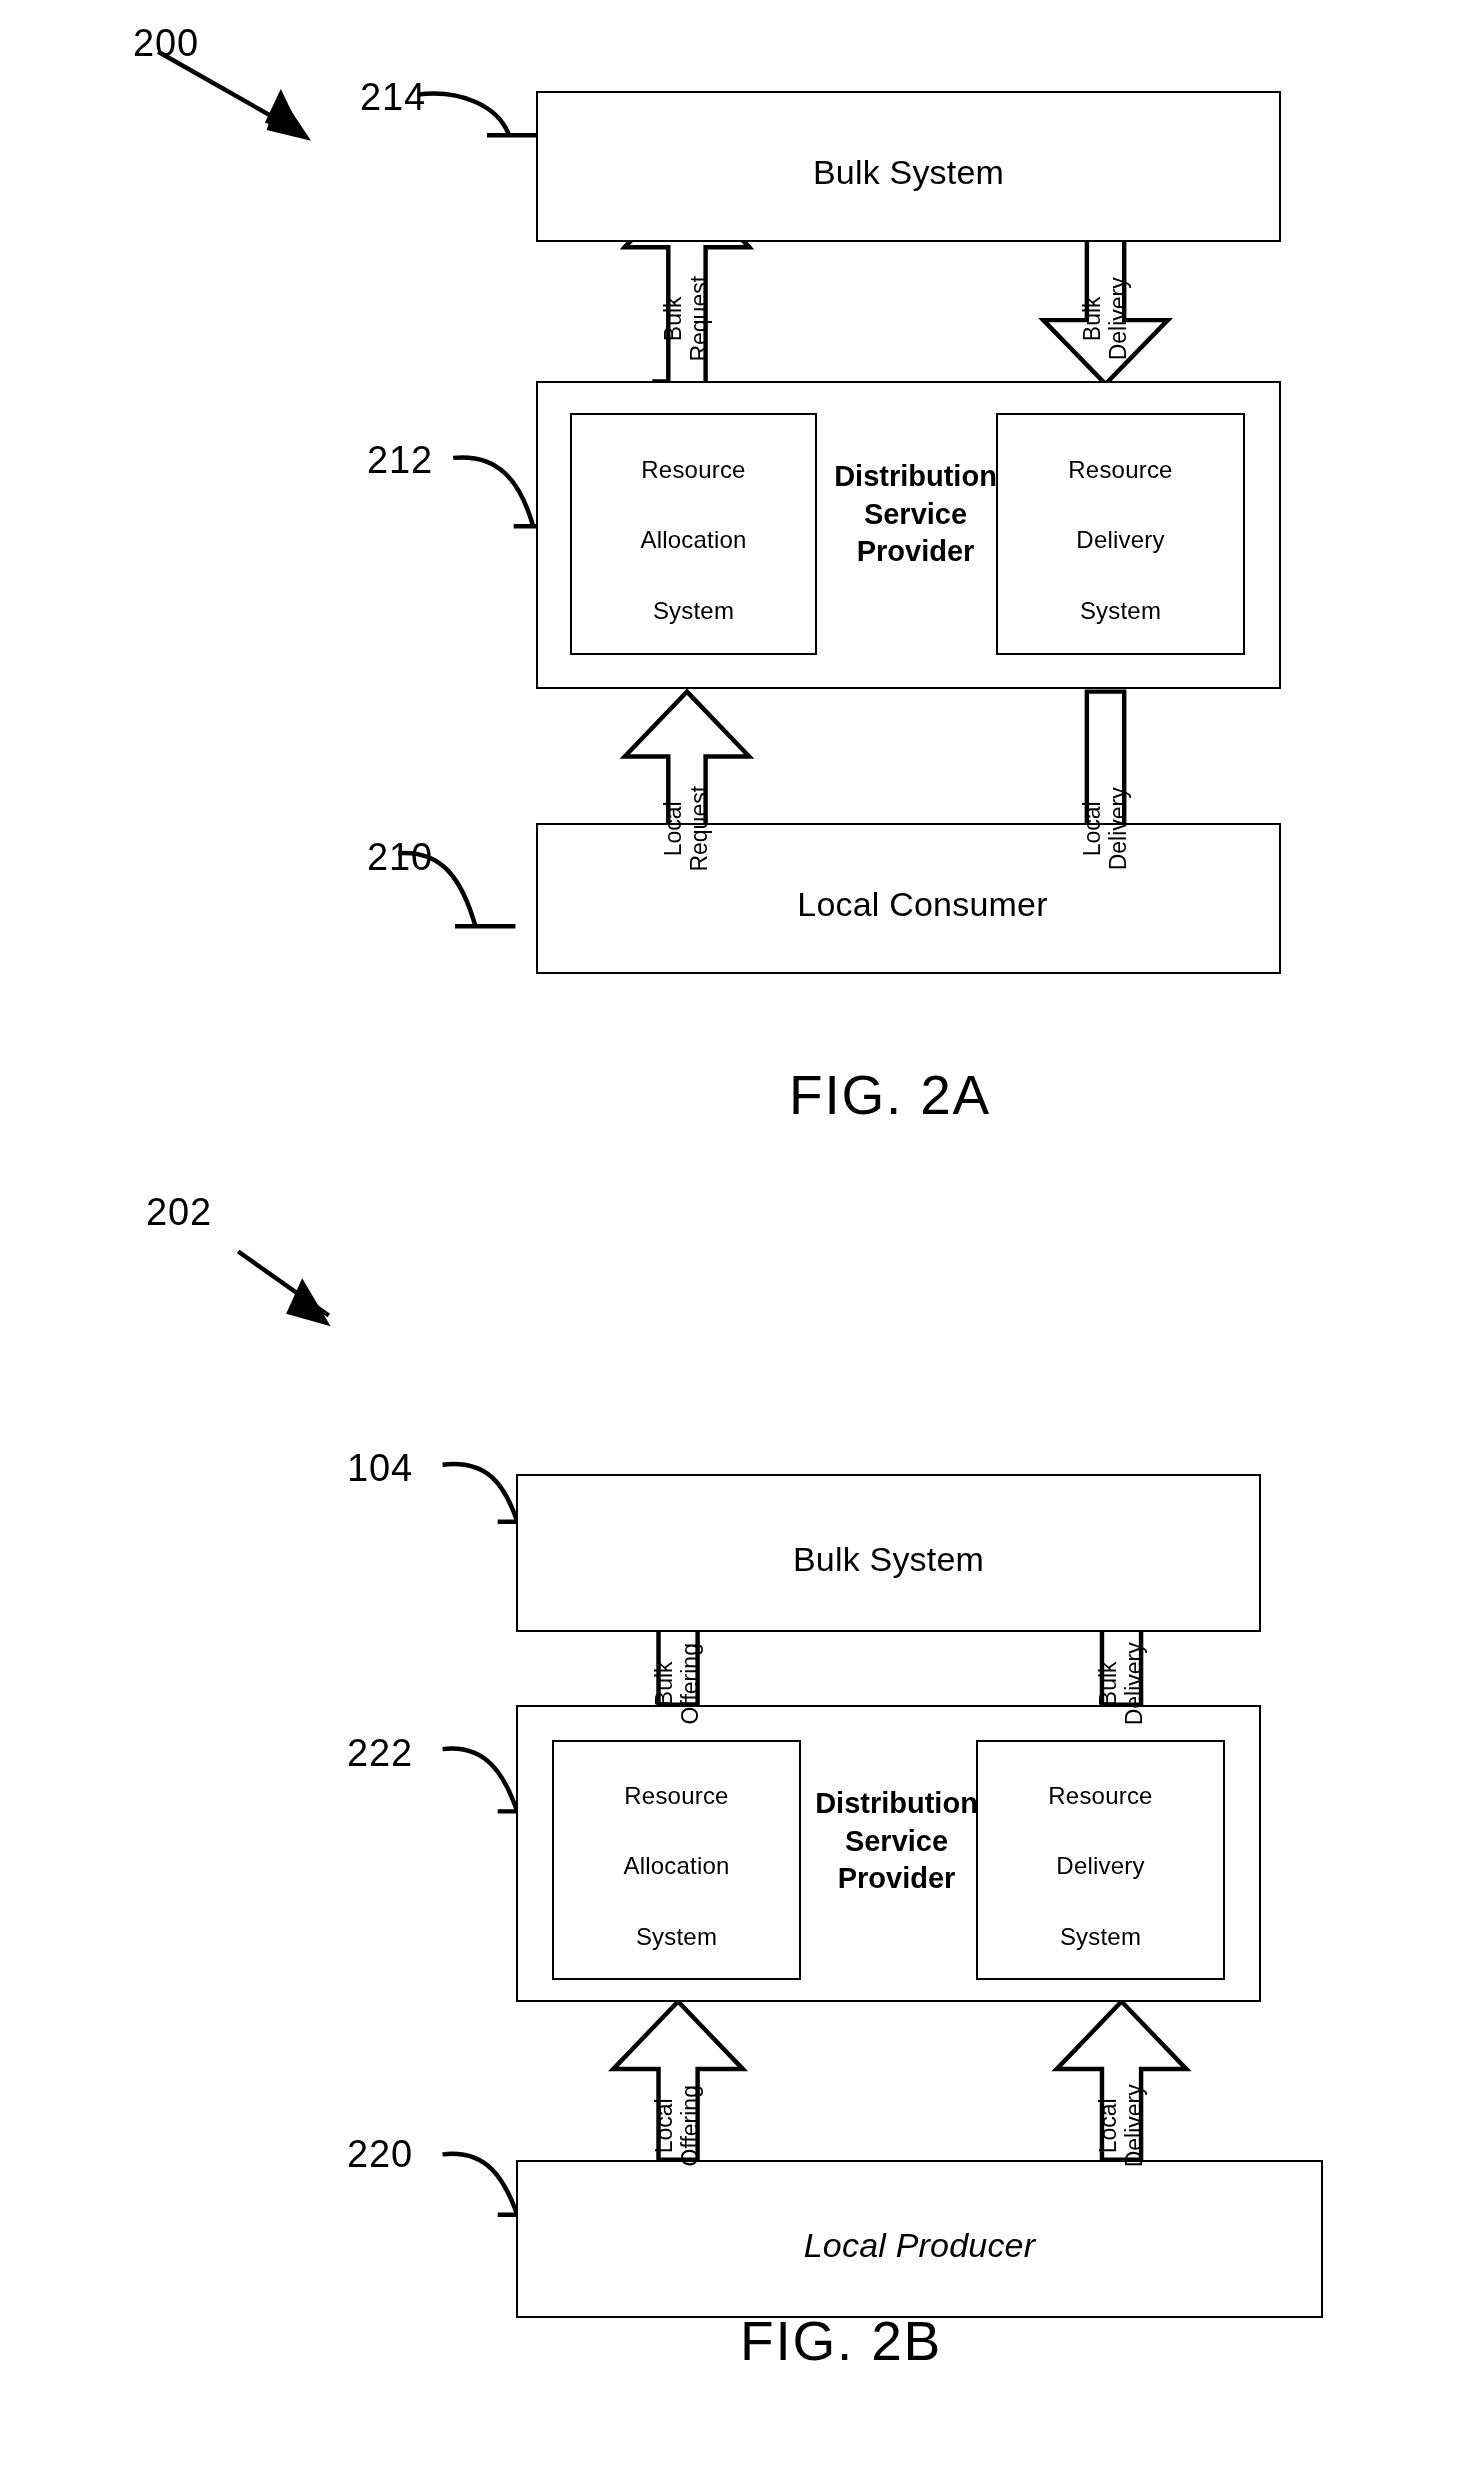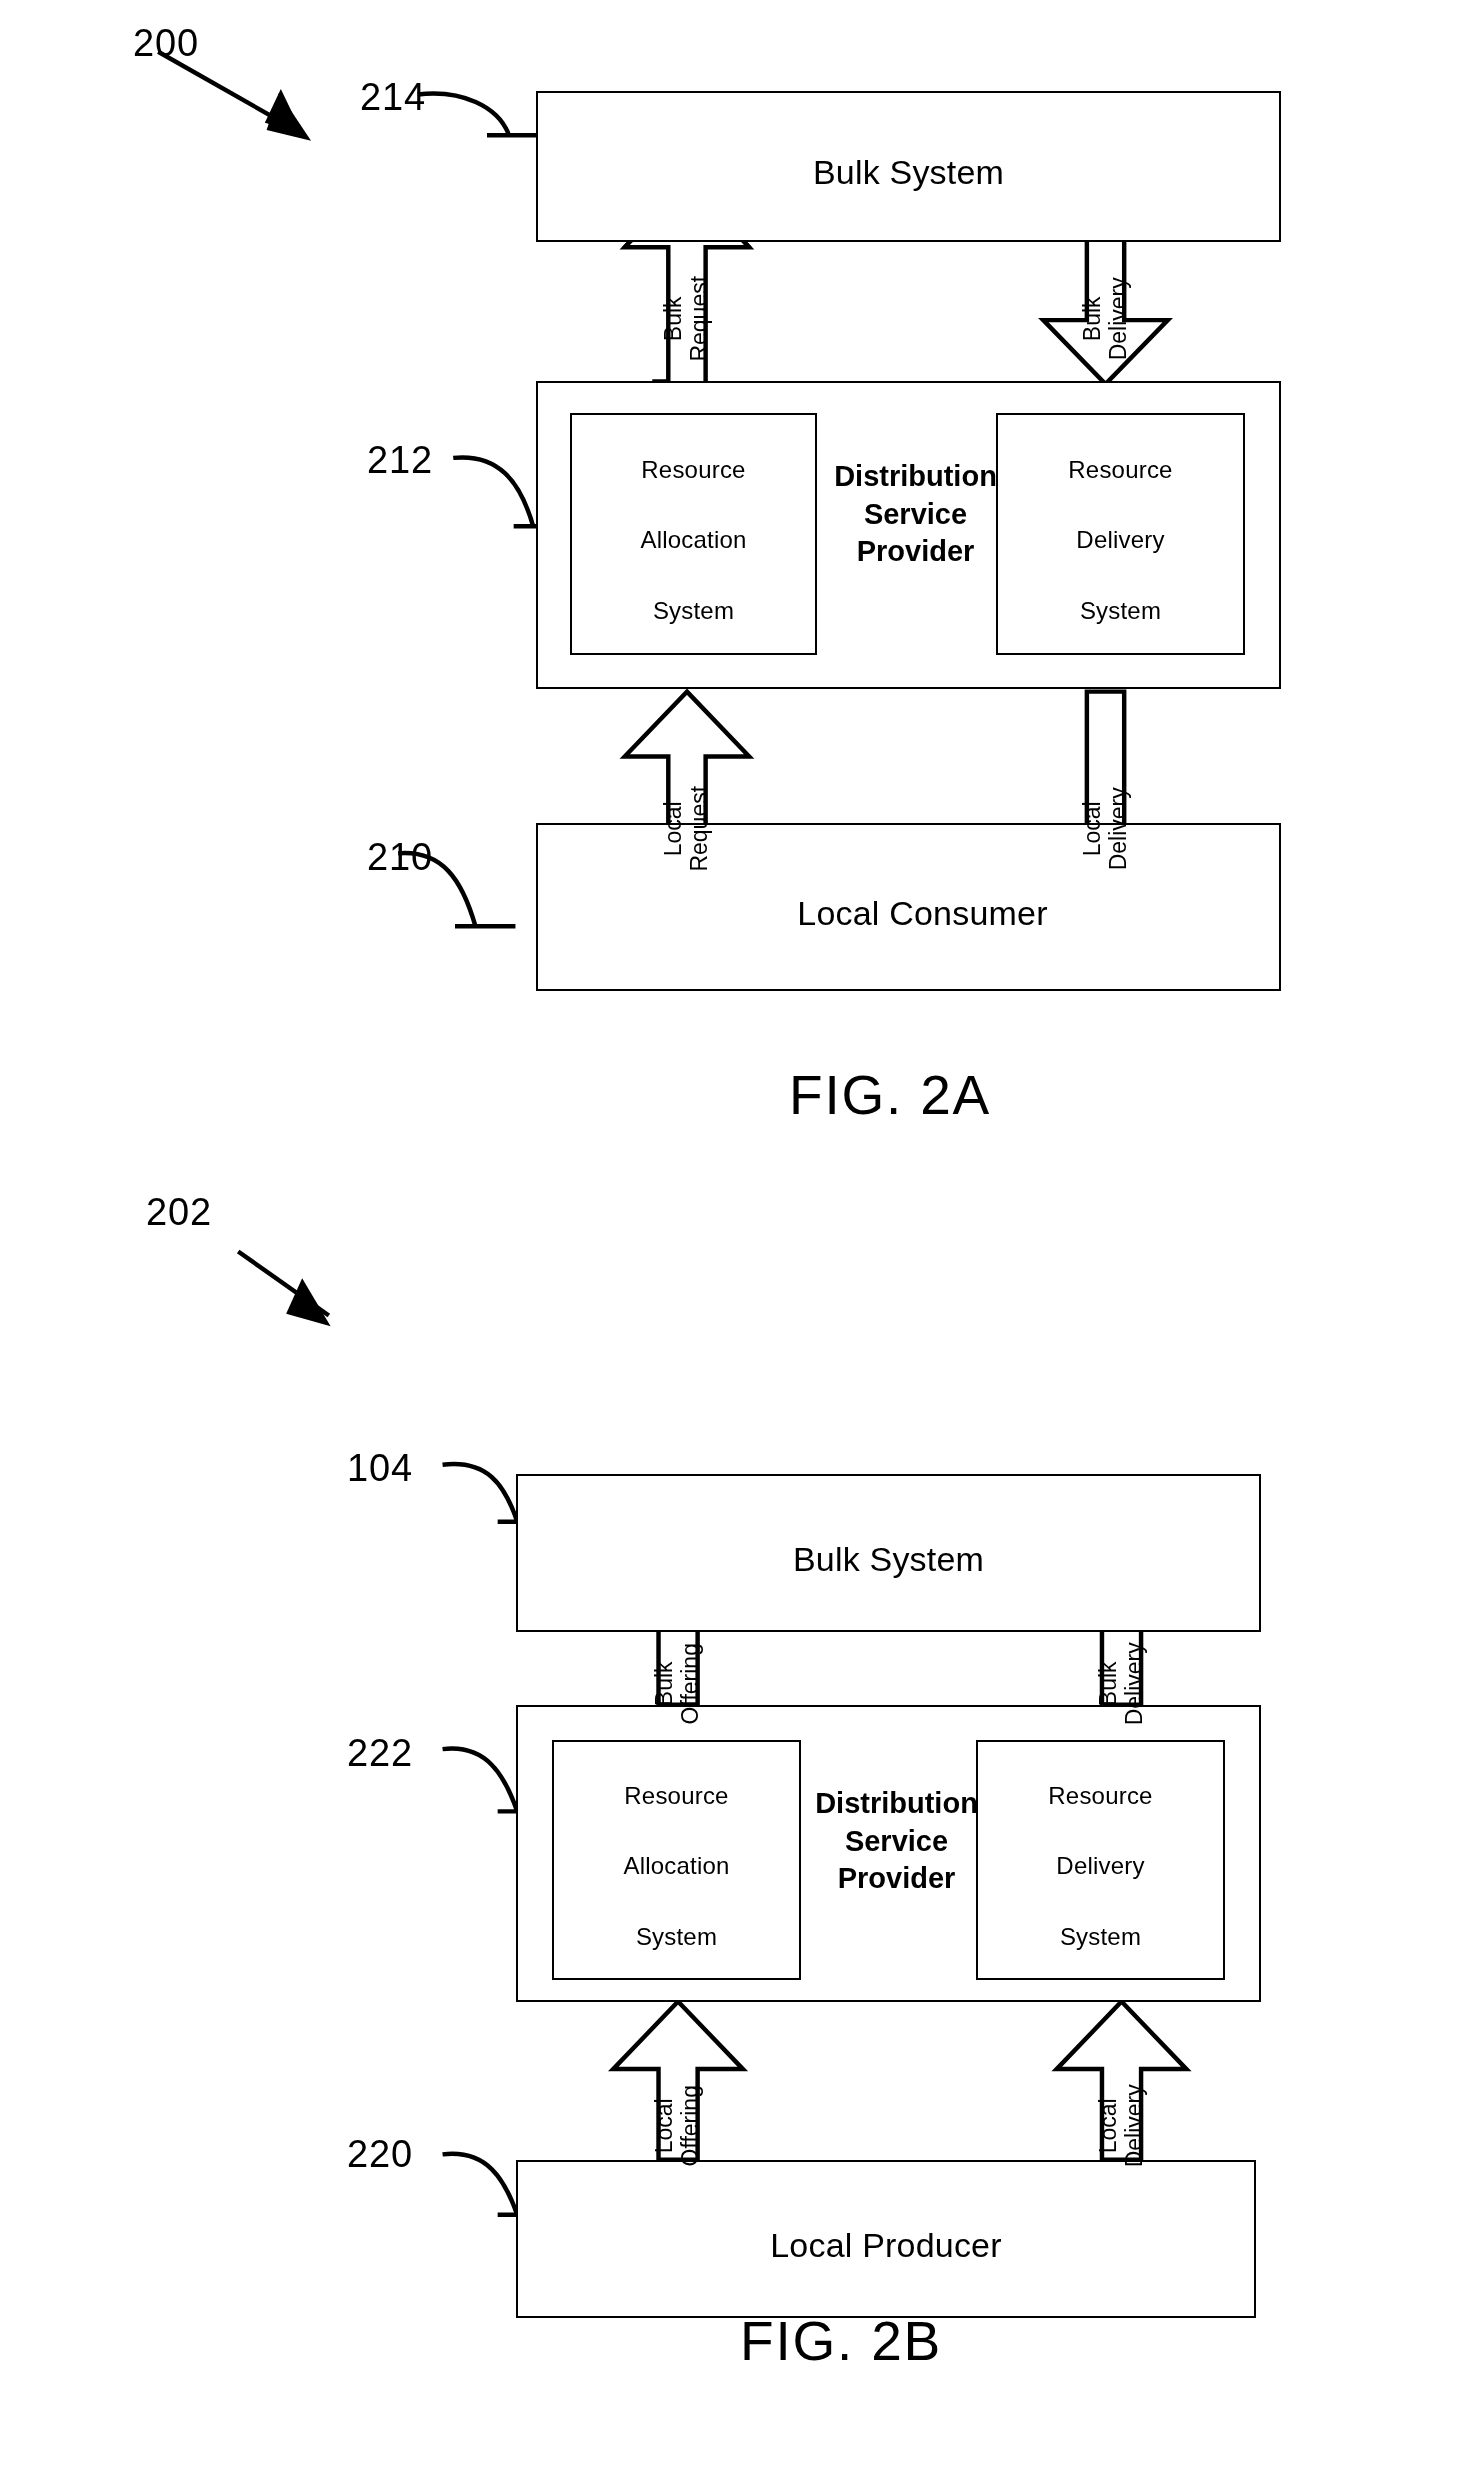--- a/index.html
+++ b/index.html
@@ -171,21 +171,21 @@
   </div>
 
   <div class="box inner" style="left:996px; top:413px; width:249px; height:242px; flex-direction:column;">
     <div class="box-label small">Resource</div>
     <div class="box-label small">Delivery</div>
     <div class="box-label small">System</div>
   </div>
 
   <div class="ref" style="left:367px; top:836px;">210</div>
 
-  <div class="box" style="left:536px; top:823px; width:745px; height:168px;padding-left:28px;">
+  <div class="box" style="left:536px; top:823px; width:745px; height:151px;padding-left:28px;">
     <div class="box-label">Local Consumer</div>
   </div>
 
   <div class="arrow-text" style="left:629px; top:293px; width:116px;">
     <span>Bulk</span>
     <span>Request</span>
   </div>
   <div class="arrow-text" style="left:1048px; top:293px; width:116px;">
     <span>Bulk</span>
     <span>Delivery</span>
@@ -229,21 +229,21 @@
   </div>
 
   <div class="box inner" style="left:976px; top:1740px; width:249px; height:240px; flex-direction:column;">
     <div class="box-label small">Resource</div>
     <div class="box-label small">Delivery</div>
     <div class="box-label small">System</div>
   </div>
 
   <div class="ref" style="left:347px; top:2133px;">220</div>
 
-  <div class="box" style="left:516px; top:2160px; width:740px; height:158px;">
+  <div class="box" style="left:516px; top:2160px; width:807px; height:158px;font-style:italic;">
     <div class="box-label">Local Producer</div>
   </div>
 
   <div class="arrow-text" style="left:620px; top:1658px; width:116px;">
     <span>Bulk</span>
     <span>Offering</span>
   </div>
   <div class="arrow-text" style="left:1064px; top:1658px; width:116px;">
     <span>Bulk</span>
     <span>Delivery</span>

